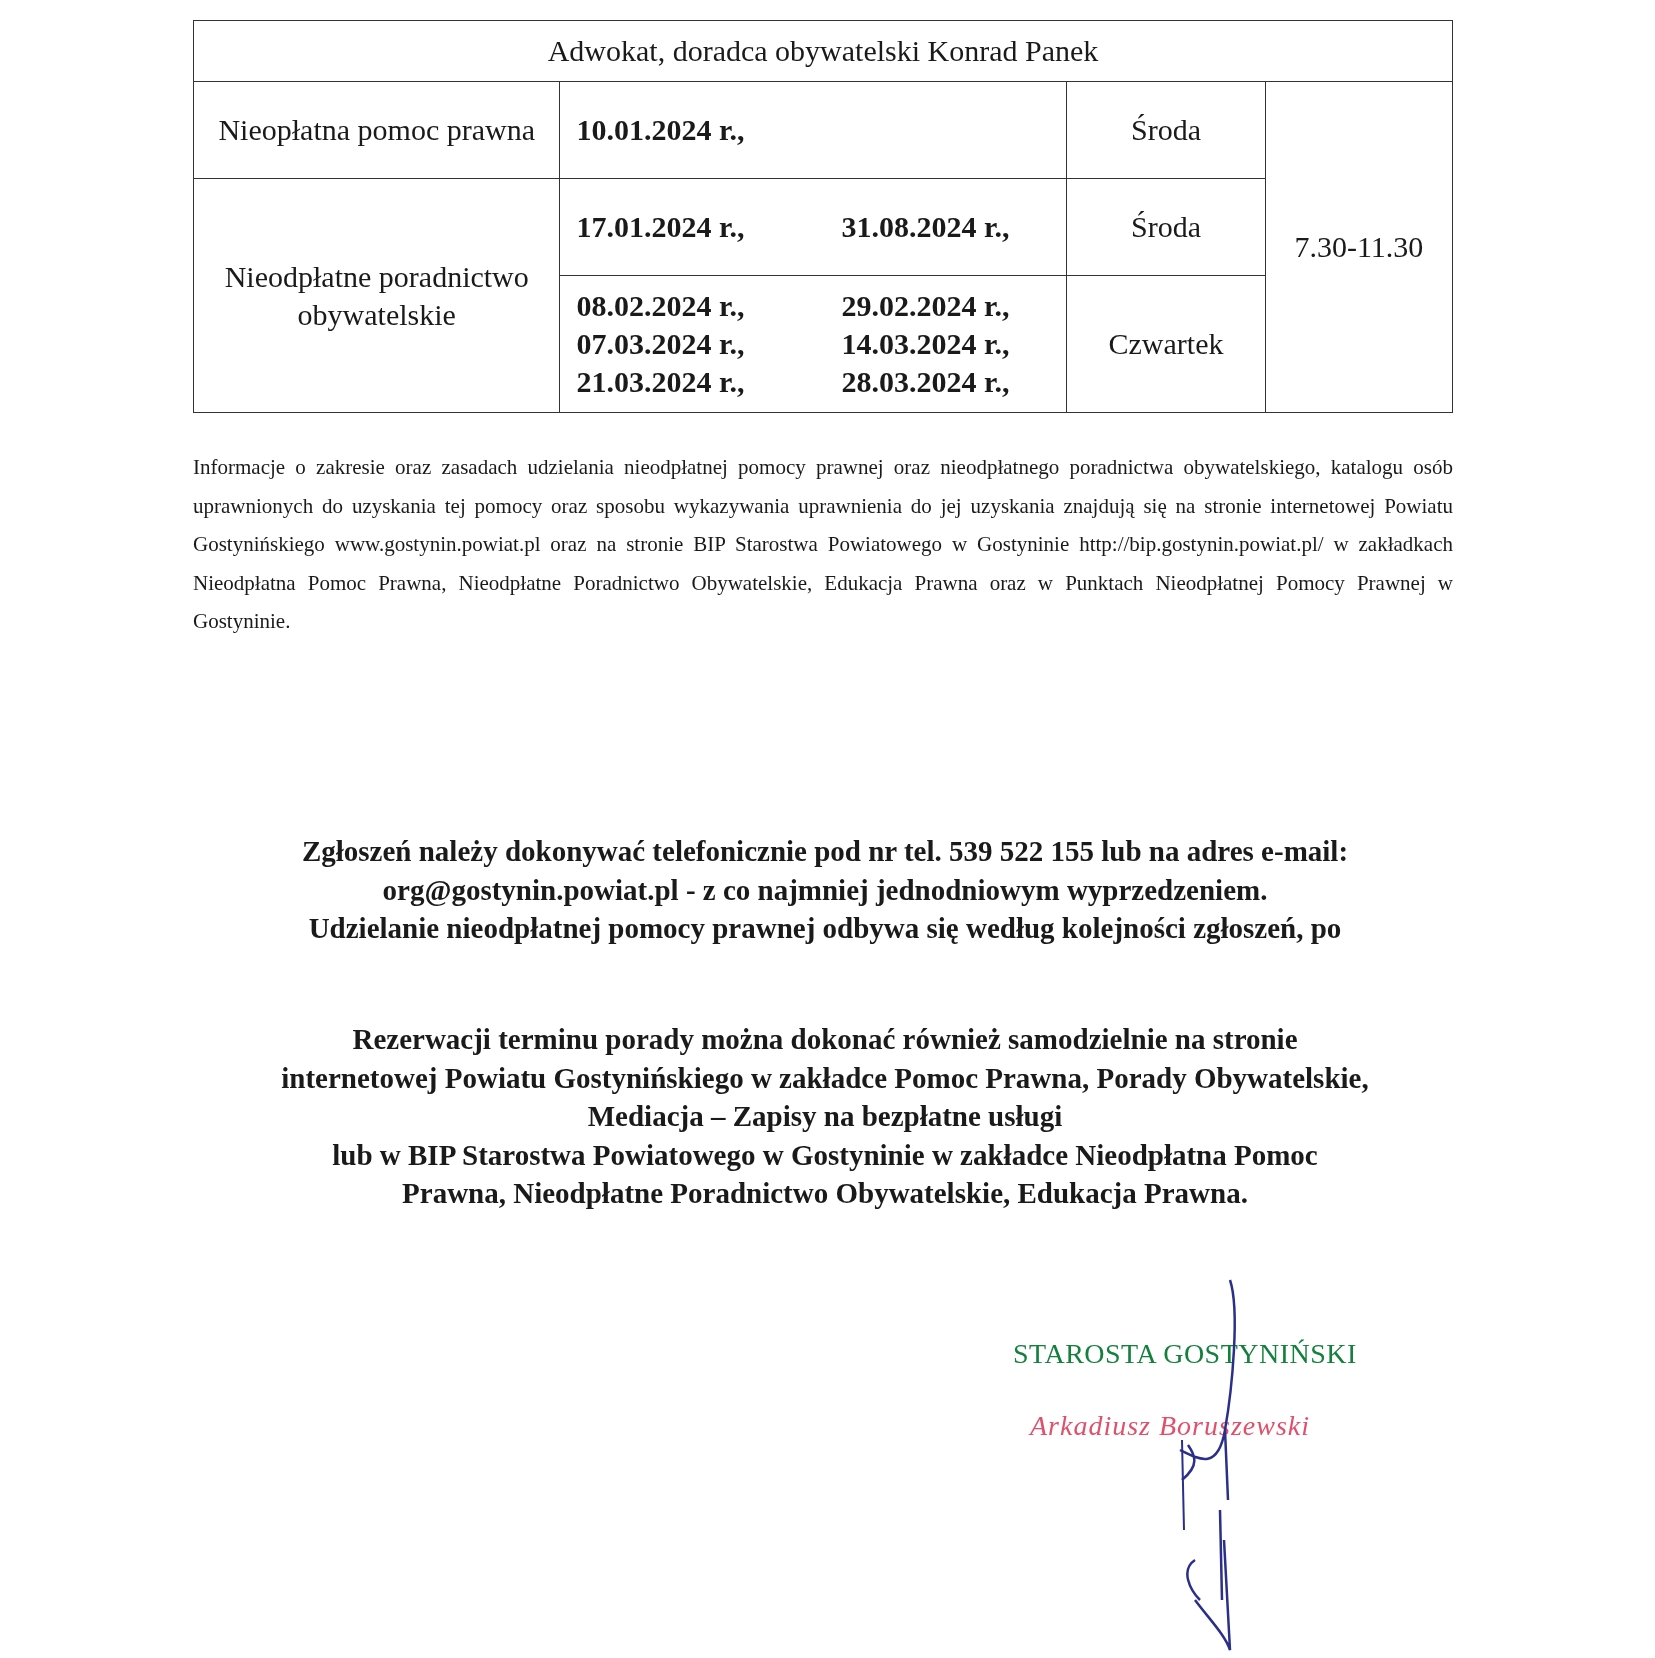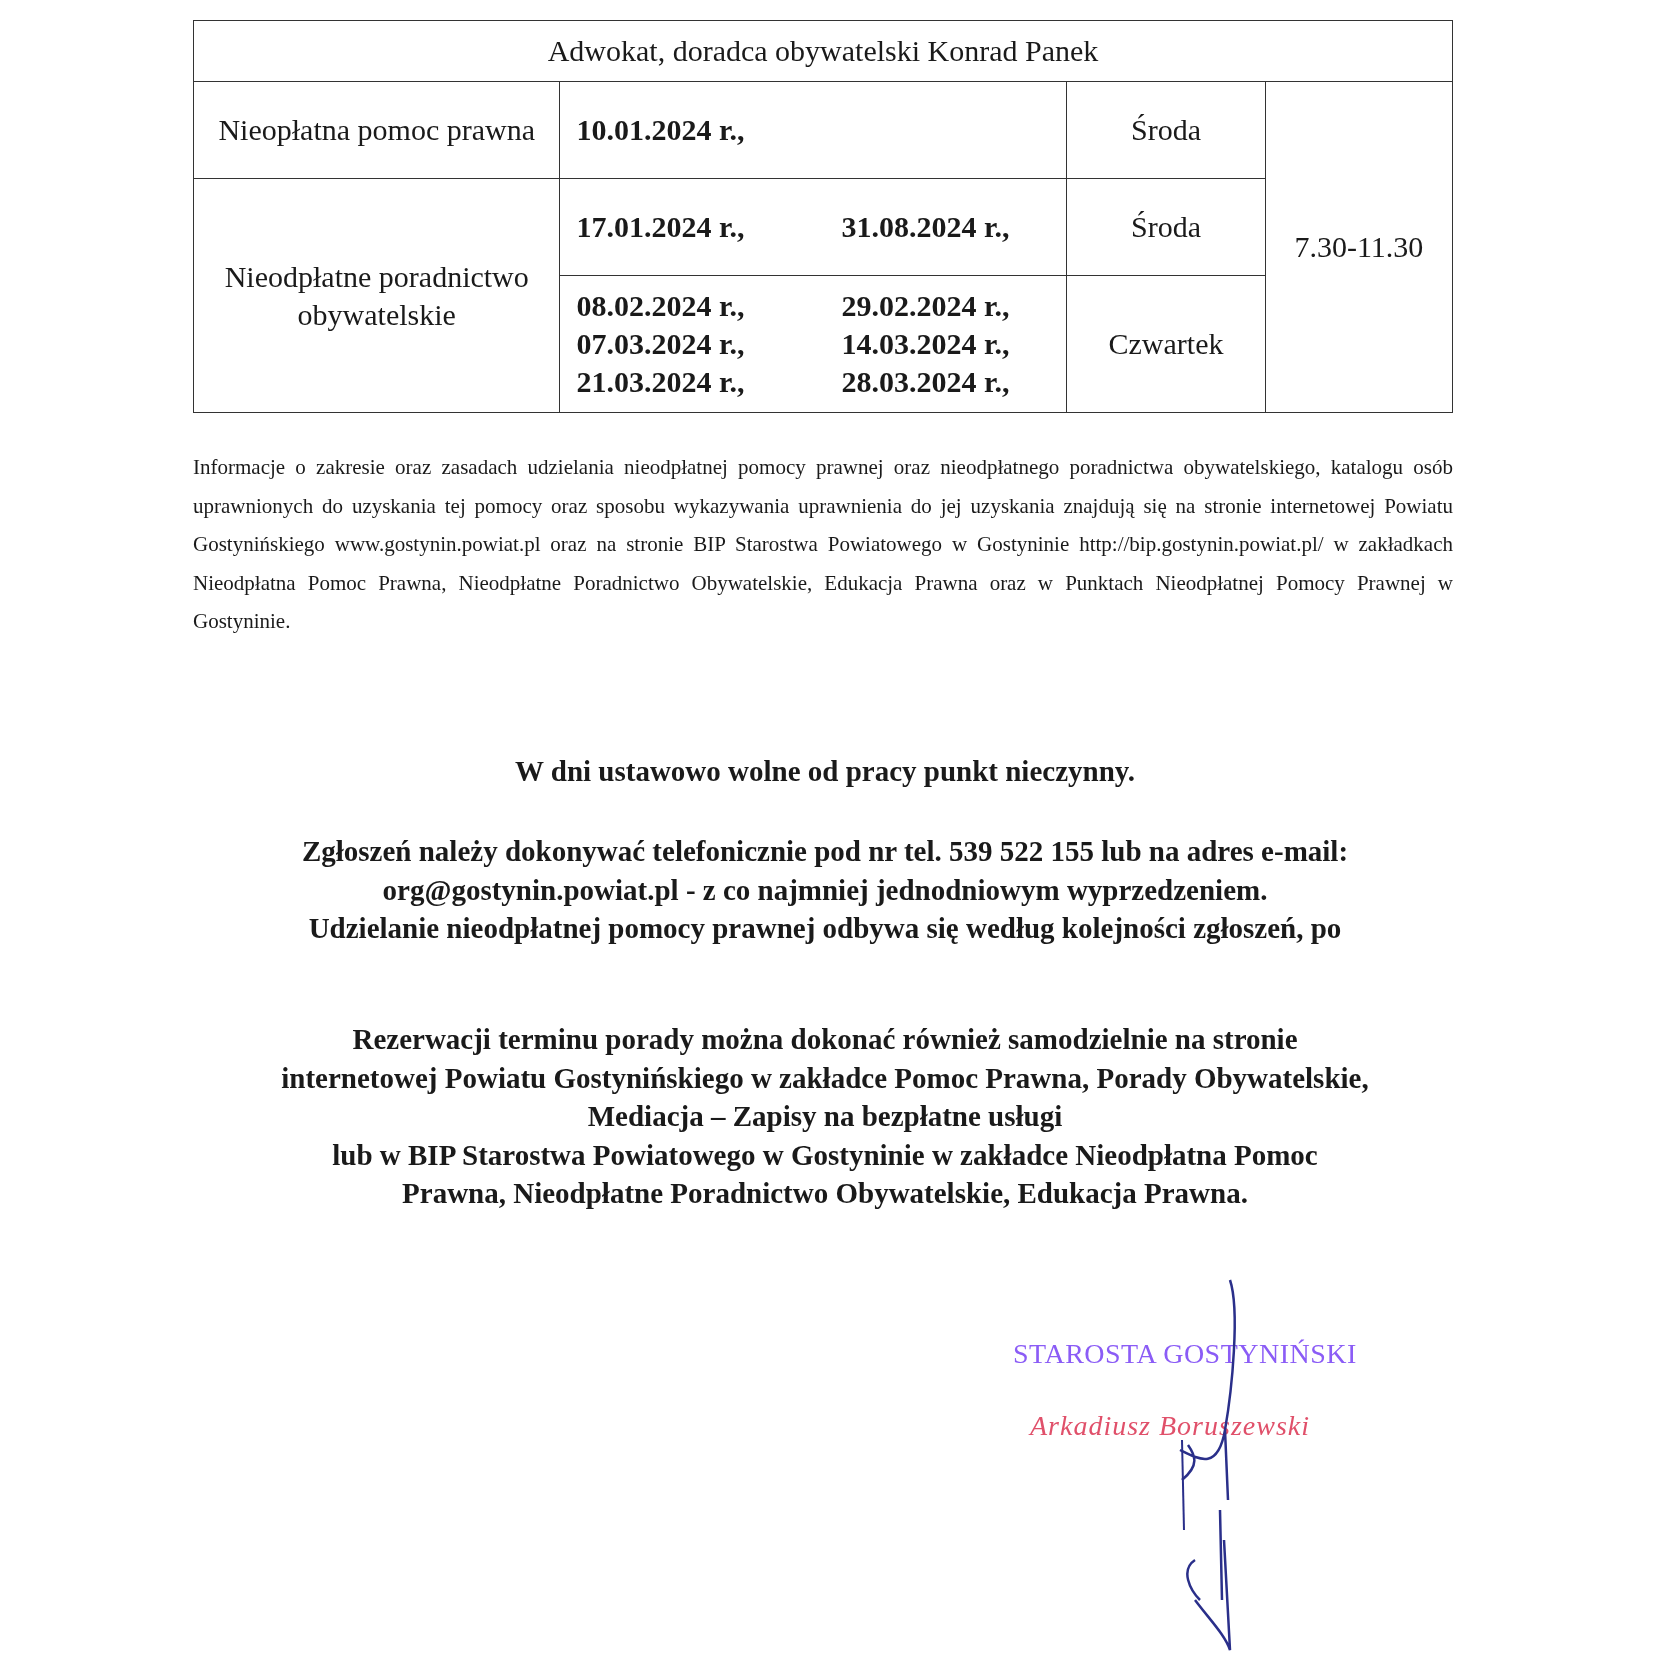--- a/index.html
+++ b/index.html
@@ -22,21 +22,21 @@
   .dgrid { display: grid; grid-template-columns: 265px 220px; row-gap: 0; line-height: 38px; }
 
   .para { position: absolute; left: 193px; top: 448px; width: 1260px;
     font-size: 21px; line-height: 38.5px; text-align: justify; }
   .bold-block { position: absolute; left: 160px; width: 1330px; text-align: center;
     font-weight: bold; font-size: 29px; line-height: 38.5px; }
   .b1 { top: 752px; }
   .b2 { top: 832px; }
   .b3 { top: 1020px; }
 
-  .stamp1 { position: absolute; left: 1013px; top: 1338px; color: #8b5cf6; font-size: 28px; letter-spacing: 0.5px; }
+  .stamp1 { position: absolute; left: 1013px; top: 1338px; color: #15803d; font-size: 28px; letter-spacing: 0.5px; }
   .stamp2 { position: absolute; left: 1030px; top: 1410px; color: #e0506a; font-size: 28px; font-style: italic; letter-spacing: 1px; }
   .sig { position: absolute; left: 1170px; top: 1270px; }
 </style>
 </head>
 <body>
 
 <div class="page">
 
   <table class="schedule">
     <tbody>
@@ -72,21 +72,20 @@
           <span>28.03.2024 r.,</span>
         </div>
       </td>
       <td class="c3">Czwartek</td>
     </tr>
   </tbody>
     </table>
 
   <div class="para">Informacje o zakresie oraz zasadach udzielania nieodpłatnej pomocy prawnej oraz nieodpłatnego poradnictwa obywatelskiego, katalogu osób uprawnionych do uzyskania tej pomocy oraz sposobu wykazywania uprawnienia do jej uzyskania znajdują się na stronie internetowej Powiatu Gostynińskiego www.gostynin.powiat.pl oraz na stronie BIP Starostwa Powiatowego w Gostyninie http://bip.gostynin.powiat.pl/ w zakładkach Nieodpłatna Pomoc Prawna, Nieodpłatne Poradnictwo Obywatelskie, Edukacja Prawna oraz w Punktach Nieodpłatnej Pomocy Prawnej w Gostyninie.</div>
 
-  <div class="bold-block b1">W dni ustawowo wolne od pracy punkt nieczynny.</div>
 
   <div class="bold-block b2">
     <div>Zgłoszeń należy dokonywać telefonicznie pod nr tel.  539 522 155 lub na adres e-mail:</div>
     <div>org@gostynin.powiat.pl - z co najmniej jednodniowym wyprzedzeniem.</div>
     <div>Udzielanie nieodpłatnej pomocy prawnej odbywa się według kolejności zgłoszeń, po</div>
   </div>
 
   <div class="bold-block b3">
     <div>Rezerwacji terminu porady można dokonać również samodzielnie na stronie</div>
     <div>internetowej Powiatu Gostynińskiego w zakładce Pomoc Prawna, Porady Obywatelskie,</div>

